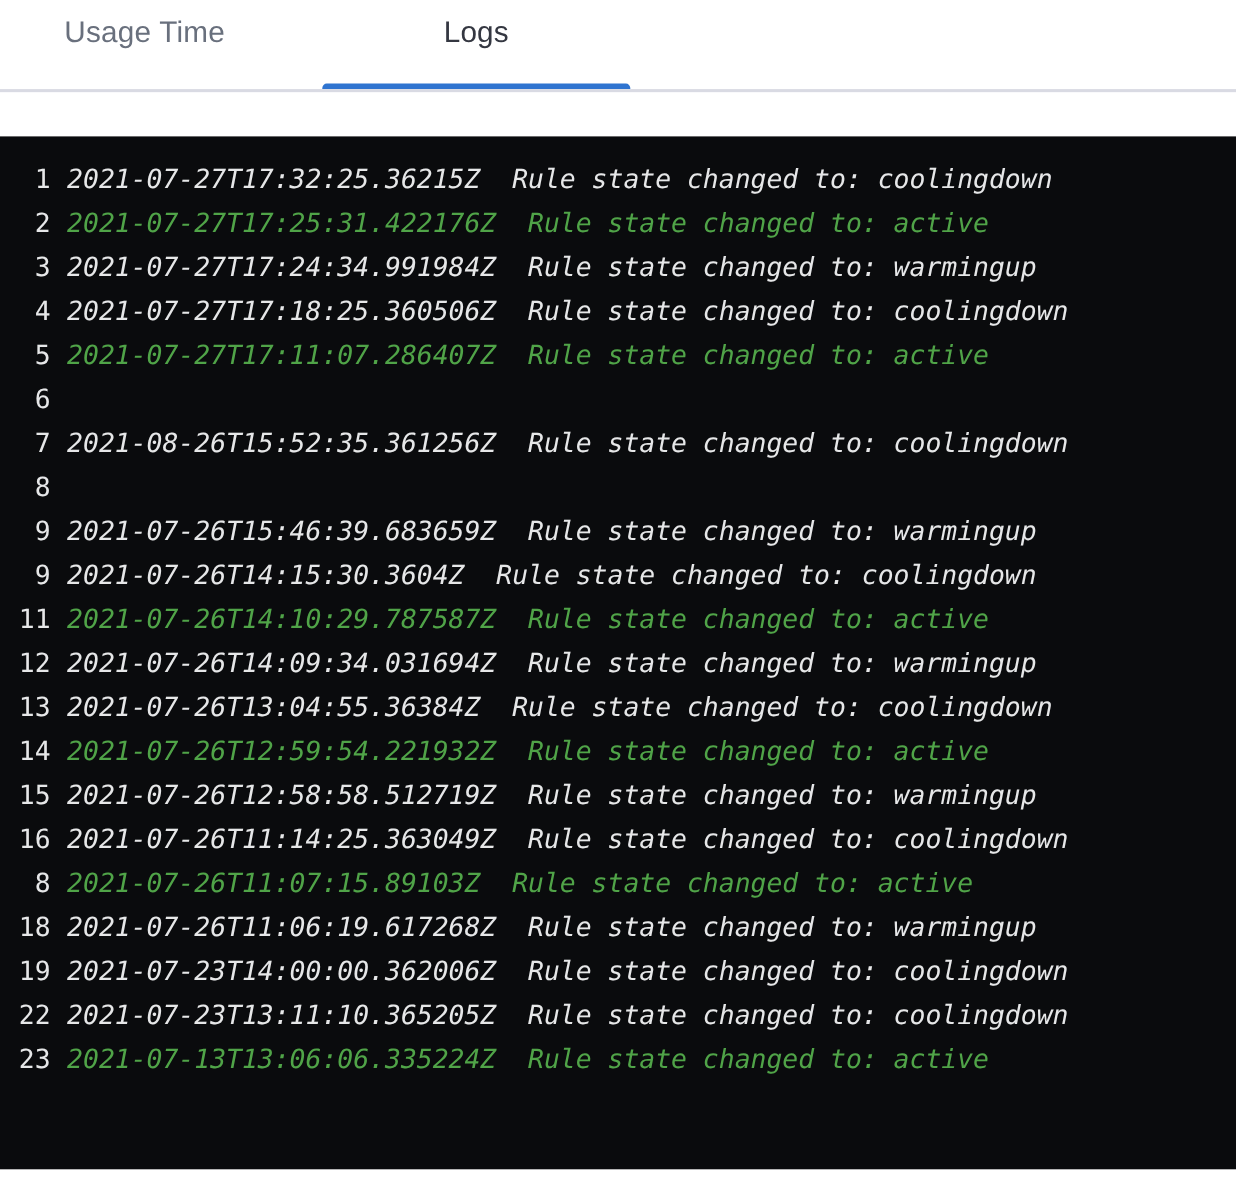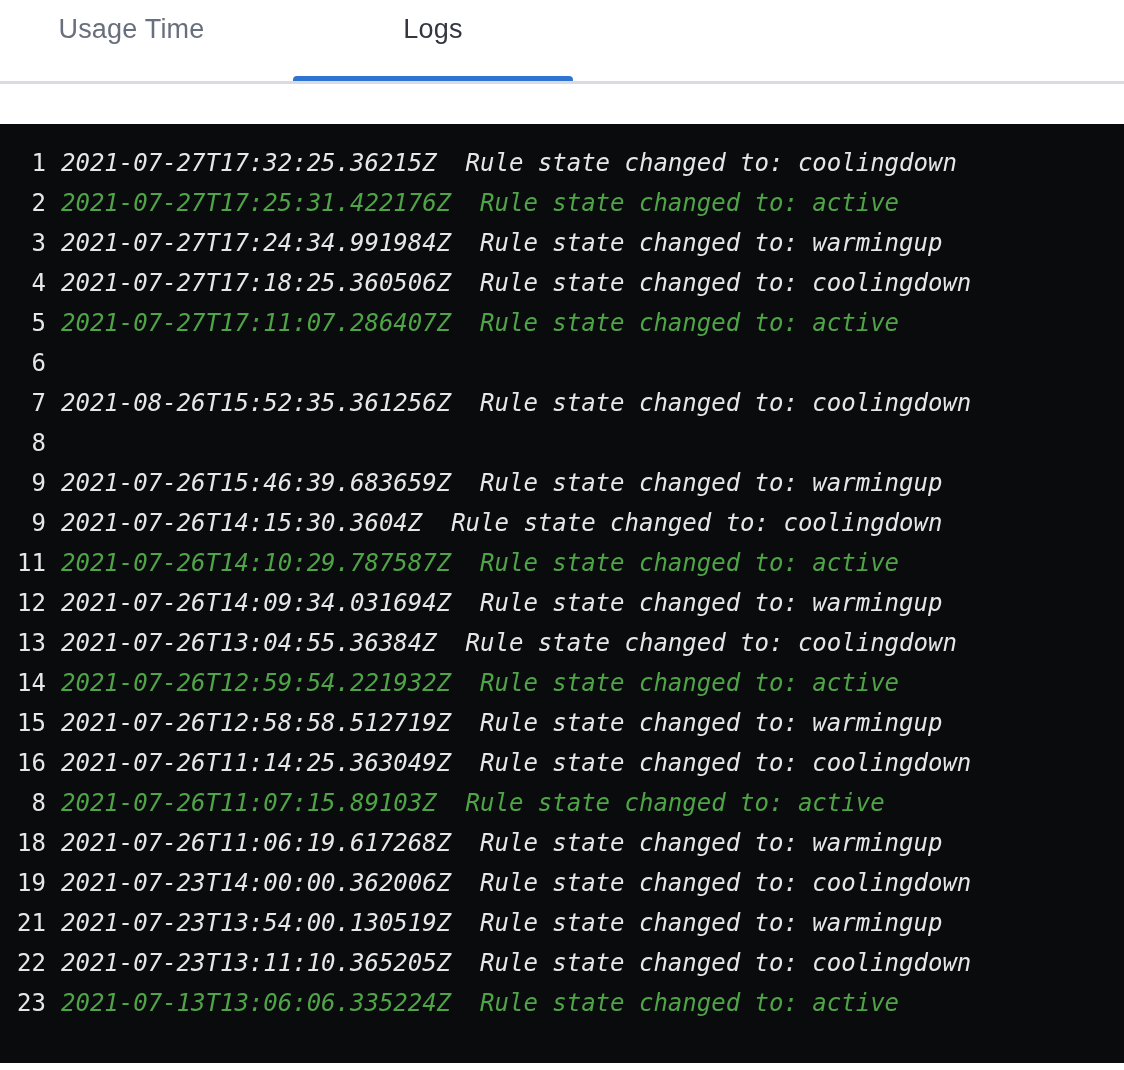--- a/index.html
+++ b/index.html
@@ -101,17 +101,16 @@
       <div class="log-row"><span class="num">9</span><span class="txt">2021-07-26T14:15:30.3604Z  Rule state changed to: coolingdown</span></div>
       <div class="log-row green"><span class="num">11</span><span class="txt">2021-07-26T14:10:29.787587Z  Rule state changed to: active</span></div>
       <div class="log-row"><span class="num">12</span><span class="txt">2021-07-26T14:09:34.031694Z  Rule state changed to: warmingup</span></div>
       <div class="log-row"><span class="num">13</span><span class="txt">2021-07-26T13:04:55.36384Z  Rule state changed to: coolingdown</span></div>
       <div class="log-row green"><span class="num">14</span><span class="txt">2021-07-26T12:59:54.221932Z  Rule state changed to: active</span></div>
       <div class="log-row"><span class="num">15</span><span class="txt">2021-07-26T12:58:58.512719Z  Rule state changed to: warmingup</span></div>
       <div class="log-row"><span class="num">16</span><span class="txt">2021-07-26T11:14:25.363049Z  Rule state changed to: coolingdown</span></div>
       <div class="log-row green"><span class="num">8</span><span class="txt">2021-07-26T11:07:15.89103Z  Rule state changed to: active</span></div>
       <div class="log-row"><span class="num">18</span><span class="txt">2021-07-26T11:06:19.617268Z  Rule state changed to: warmingup</span></div>
       <div class="log-row"><span class="num">19</span><span class="txt">2021-07-23T14:00:00.362006Z  Rule state changed to: coolingdown</span></div>
-      <div class="log-row"><span class="num">21</span><span class="txt">2021-07-23T13:54:00.130519Z  Rule state changed to: warmingup</span></div>
       <div class="log-row"><span class="num">22</span><span class="txt">2021-07-23T13:11:10.365205Z  Rule state changed to: coolingdown</span></div>
       <div class="log-row green"><span class="num">23</span><span class="txt">2021-07-13T13:06:06.335224Z  Rule state changed to: active</span></div>
     </div>
 </div>
 
 </body></html>

